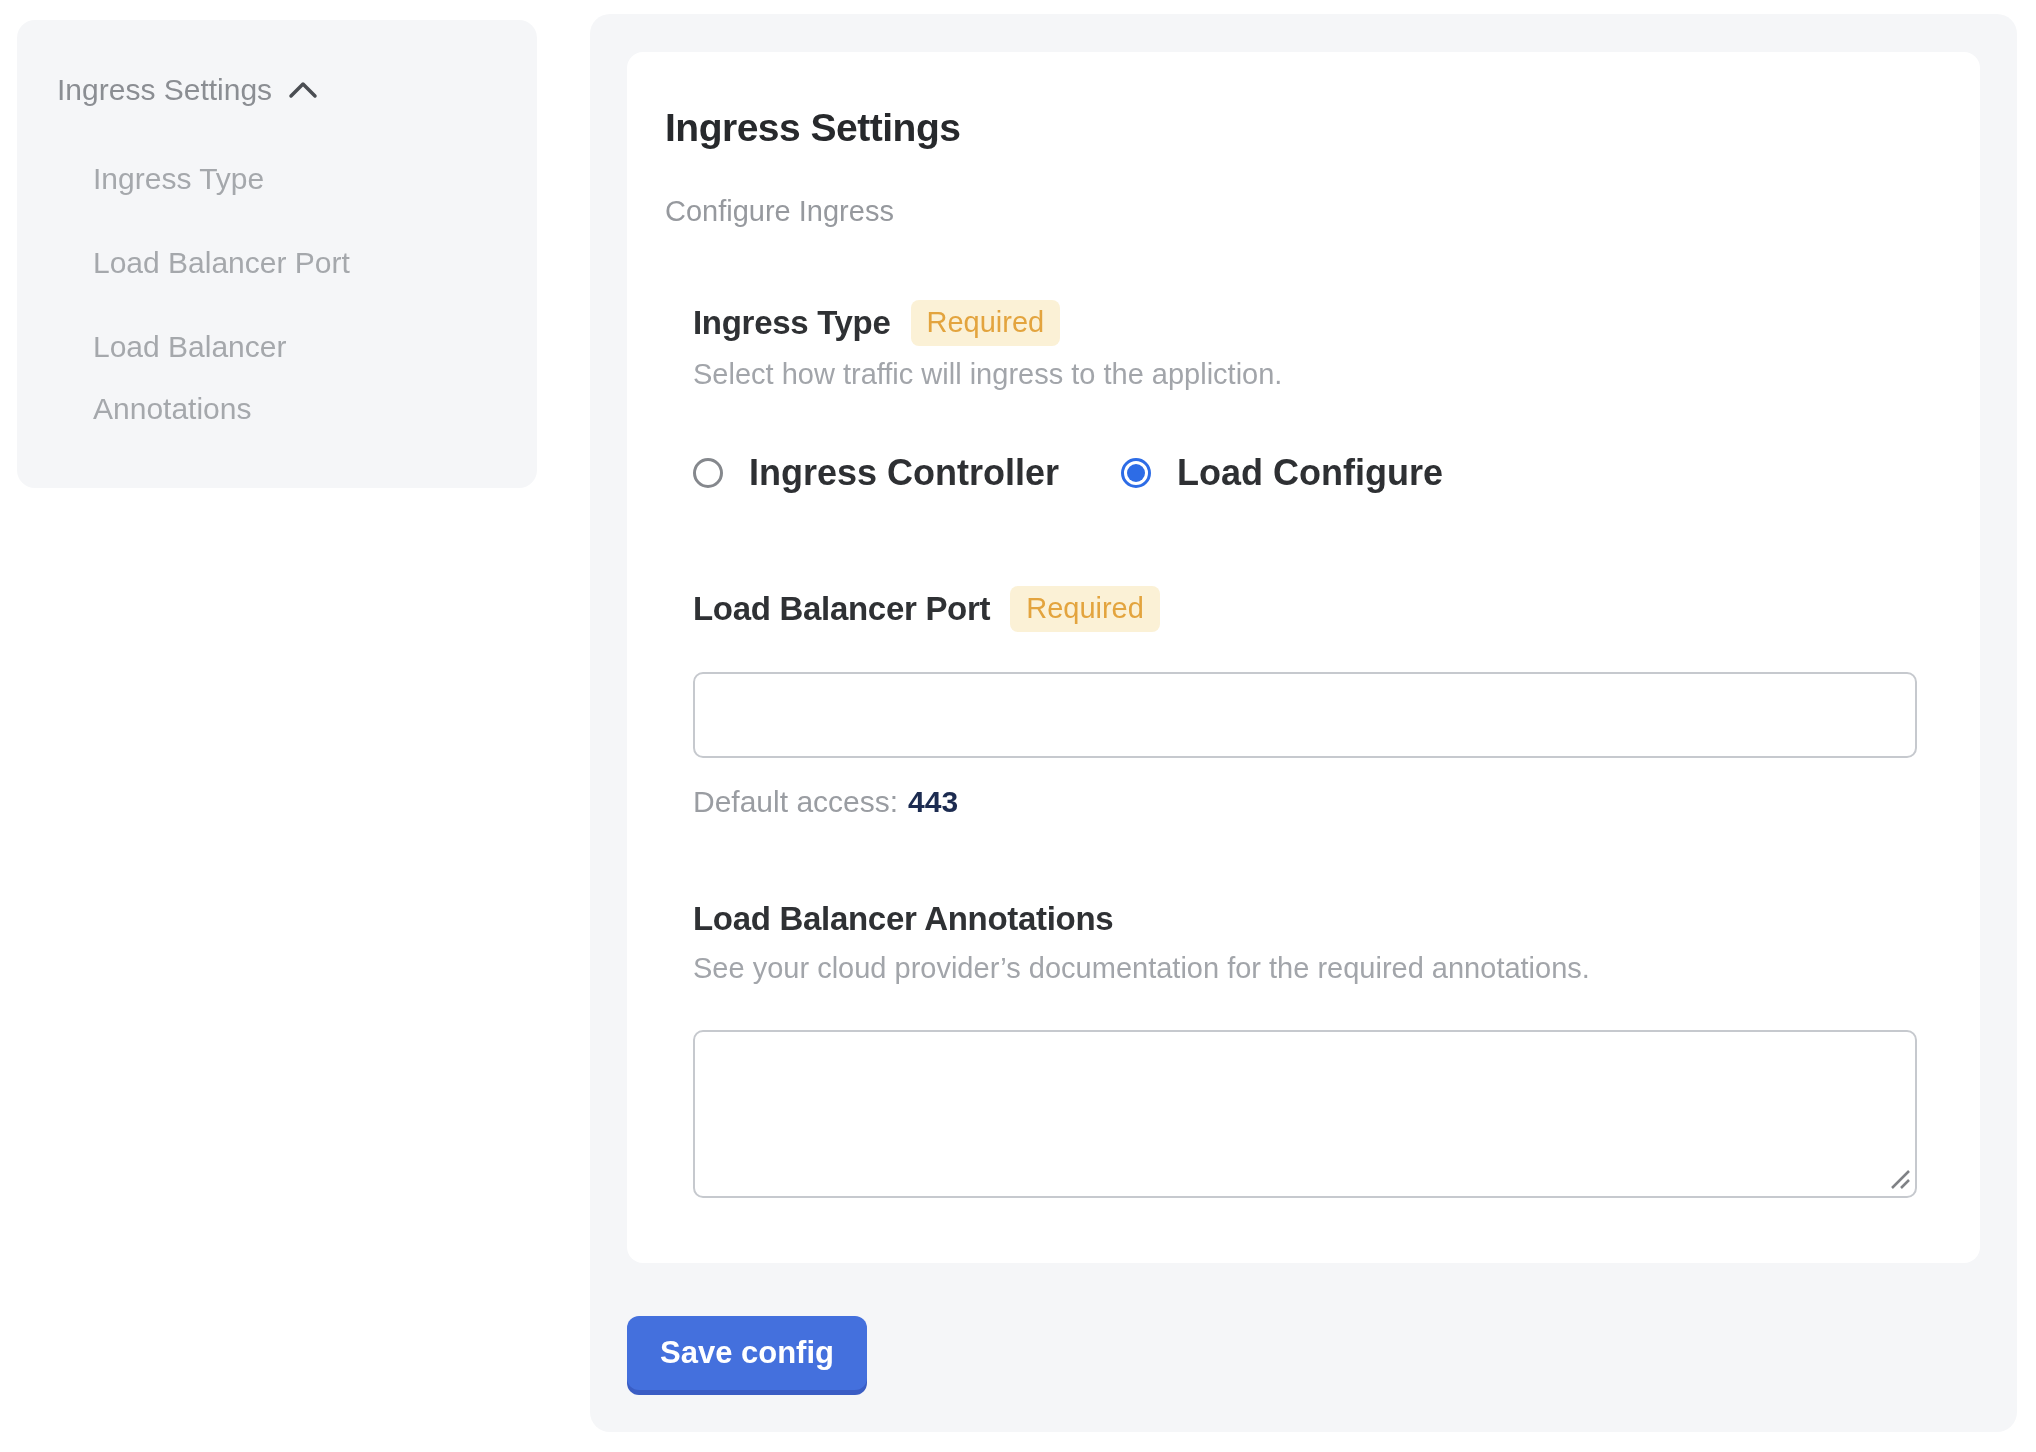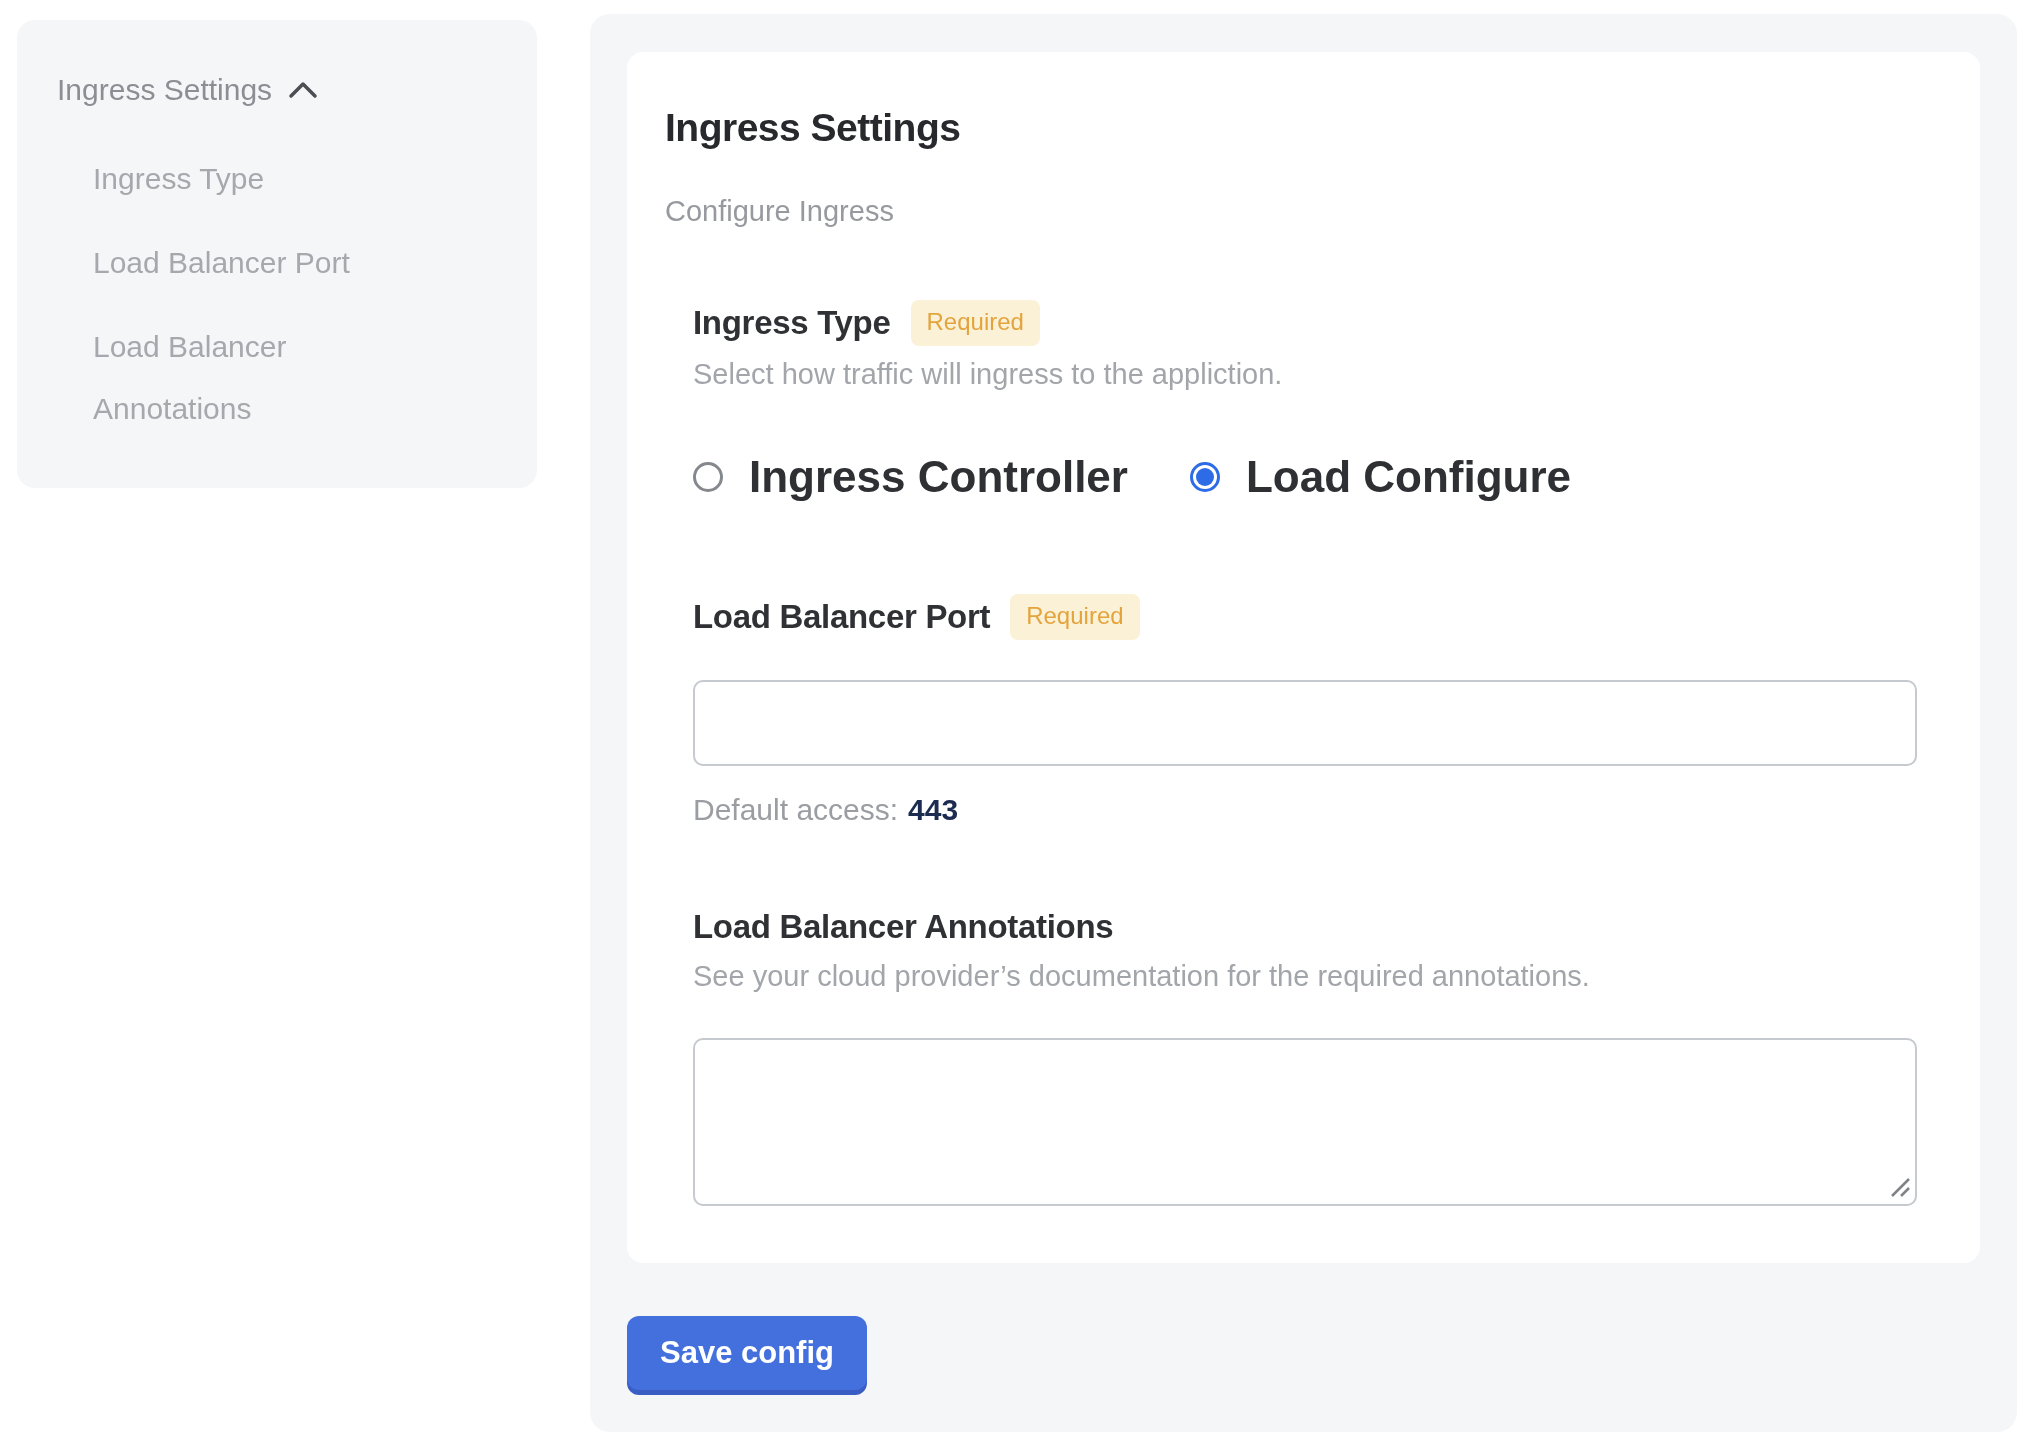--- a/index.html
+++ b/index.html
@@ -46,29 +46,29 @@
   .section { }
   .sec-ingress-type { margin-top:72px; }
   .sec-lb-port { margin-top:92px; }
   .sec-lb-annotations { margin-top:78px; }
 
   .label-row { display:flex; align-items:center; gap:20px; }
   .section-label {
     font-size:33px; font-weight:700; color:#2f3134; letter-spacing:-0.3px; line-height:42px;
   }
   .badge {
-    font-size:24px; color:#e3a43e; background:#fbf1d6;
+    font-size:29px; color:#e3a43e; background:#fbf1d6;
     padding:5px 16px 7px; border-radius:8px; line-height:34px;
   }
   .section-desc { margin:10px 0 0 0; font-size:29px; color:#a2a5aa; line-height:36px; }
 
   
   .radio-row { margin-top:60px; display:flex; align-items:center; gap:62px; }
   .radio-option { display:flex; align-items:center; gap:26px; cursor:pointer; }
-  .radio-option .opt-label { font-size:44px; font-weight:600; color:#2e3033; }
+  .radio-option .opt-label { font-size:36px; font-weight:600; color:#2e3033; }
   .radio {
     width:30px; height:30px; border-radius:50%; box-sizing:border-box;
     border:3px solid #85888d; background:#fff; position:relative; flex:0 0 auto;
   }
   .radio.checked { border:3px solid #2d6ce6; }
   .radio.checked::after {
     content:""; position:absolute; inset:3px; border-radius:50%; background:#2d6ce6;
   }
 
   

